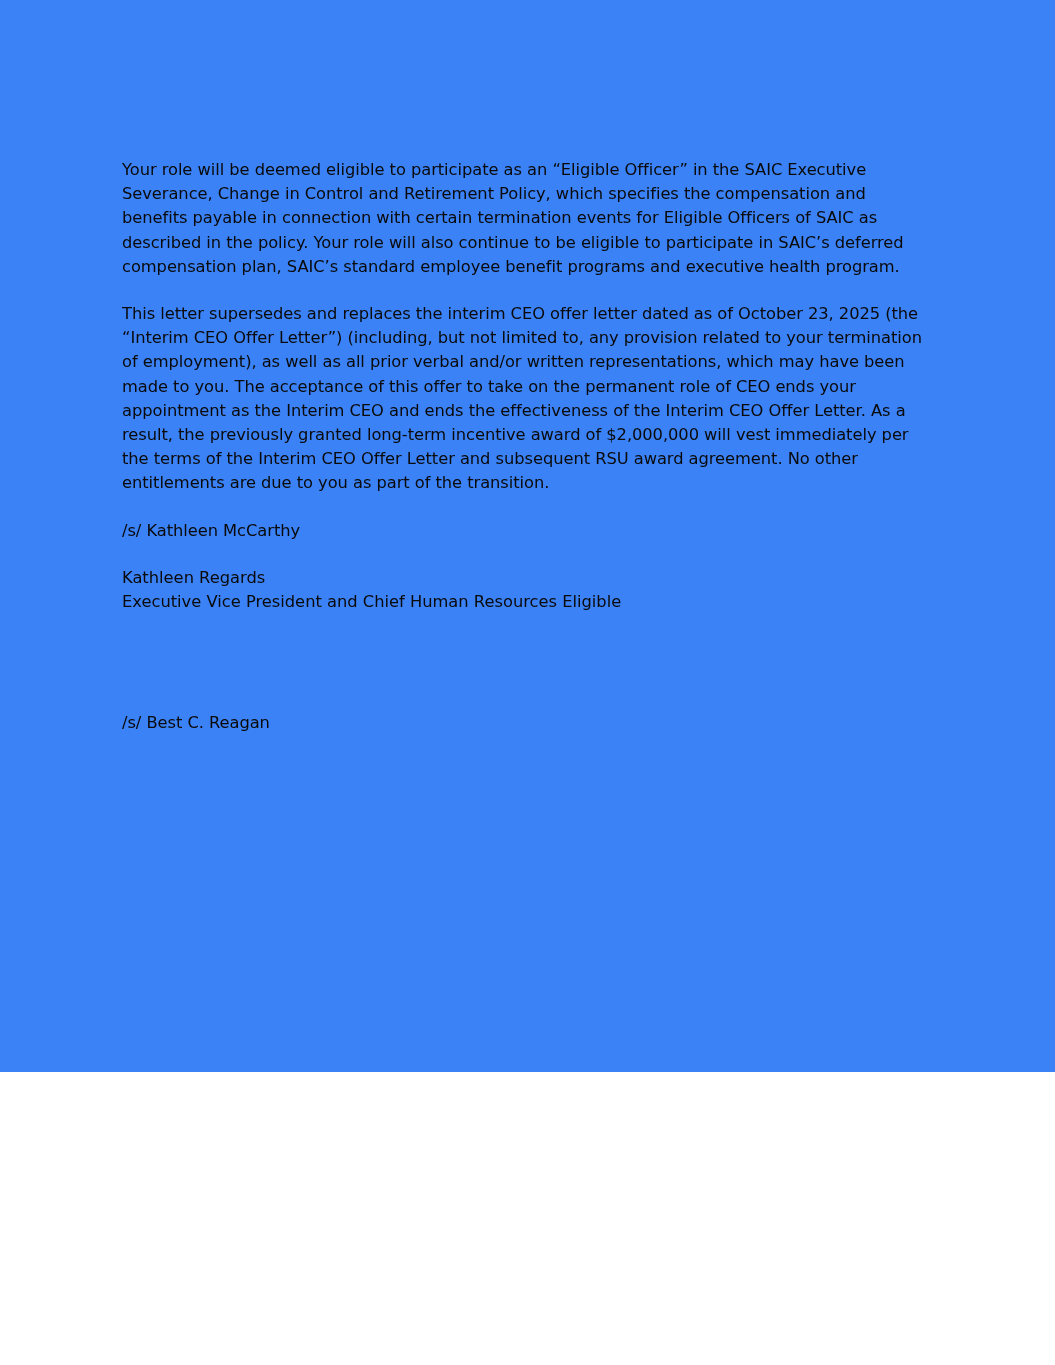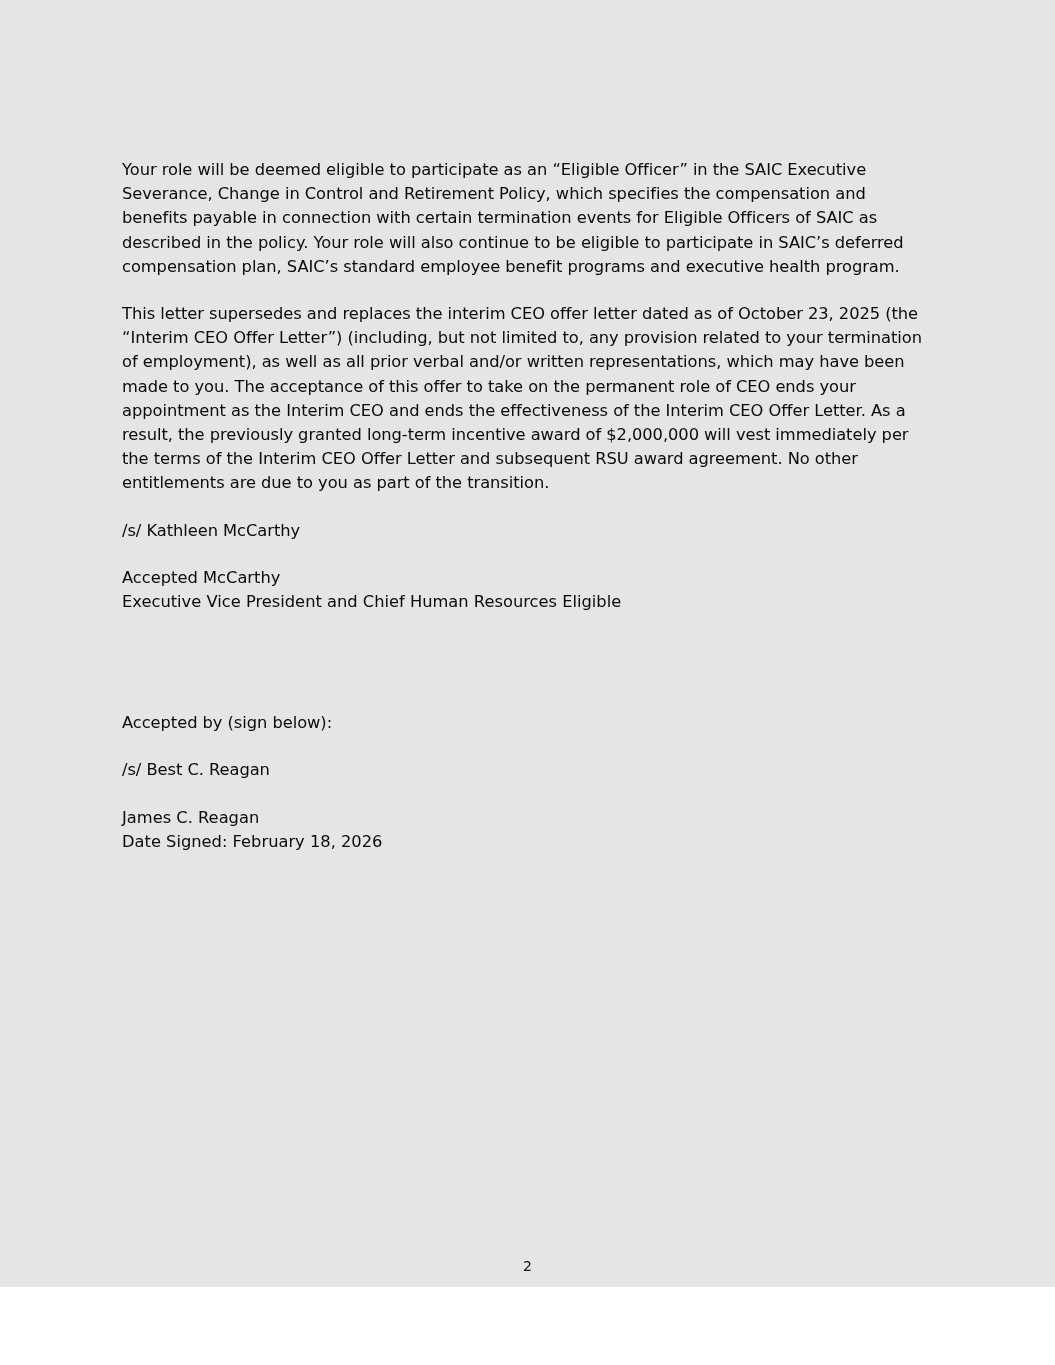--- a/index.html
+++ b/index.html
@@ -6,22 +6,22 @@
     margin: 0;
     padding: 0;
     background: #ffffff;
   }
   body {
     font-family: "Liberation Serif", serif;
   }
   .page {
     position: relative;
     width: 1055px;
-    height: 1287px;
-    background: #e5e5e5;
+    height: 1072px;
+    background: #3b82f6;
     box-sizing: border-box;
     overflow: hidden;
   }
   .content {
     position: absolute;
     left: 122px;
     top: 158px;
     width: 806px;
   }
   .para {
@@ -70,33 +70,28 @@
 
     <p class="para">This letter supersedes and replaces the interim CEO offer letter dated as of October 23, 2025 (the “Interim CEO Offer Letter”) (including, but not limited to, any provision related to your termination of employment), as well as all prior verbal and/or written representations, which may have been made to you. The acceptance of this offer to take on the permanent role of CEO ends your appointment as the Interim CEO and ends the effectiveness of the Interim CEO Offer Letter. As a result, the previously granted long-term incentive award of $2,000,000 will vest immediately per the terms of the Interim CEO Offer Letter and subsequent RSU award agreement. No other entitlements are due to you as part of the transition.</p>
 
 
 
     <p class="para">
       <span class="underlined">/s/ Kathleen McCarthy</span>
     </p>
 
     <div class="block">
-      <div class="sig-line">Accepted McCarthy</div>
+      <div class="sig-line">Kathleen Regards</div>
       <div class="sig-line">Executive Vice President and Chief Human Resources Eligible</div>
     </div>
 
     <div class="gap-large"></div>
 
-    <p class="para">Accepted by (sign below):</p>
 
     <p class="para">
       <span class="underlined">/s/ Best C. Reagan</span>
     </p>
 
-    <div class="block">
-      <div class="sig-line">James C. Reagan</div>
-      <div class="sig-line">Date Signed:  February 18, 2026</div>
-    </div>
 
   </div>
 
   <div class="page-number">2</div>
 </div>
 
 </body></html>

